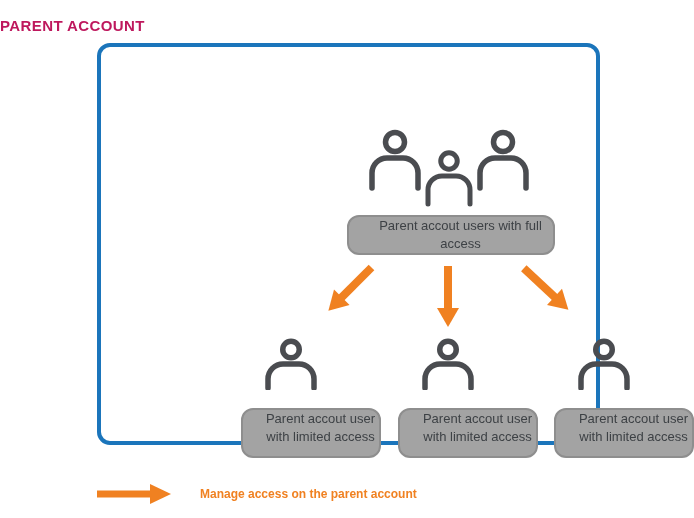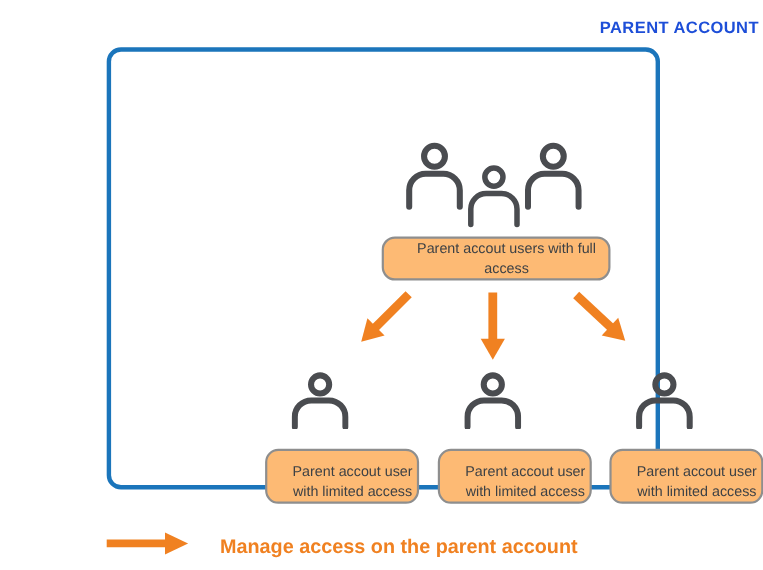--- a/index.html
+++ b/index.html
@@ -10,48 +10,48 @@
   }
   .stage {
     position: relative;
     width: 694px; height: 518px;
     background: #ffffff;
     overflow: hidden;
   }
   .title {
     position: absolute;
     left: 0; top: 17px; width: 690px;
-    text-align: right;
+    text-align: left;
     font-size: 15px;
     font-weight: 700;
     letter-spacing: 0.4px;
-    color: #1d4ed8;
+    color: #be185d;
   }
   .parent-box {
     position: absolute;
     left: 97px; top: 43px;
     width: 503px; height: 402px;
     border: 4px solid #1b75bb;
     border-radius: 13px;
     background: #ffffff;
   }
   .icon-group {
     position: absolute;
     left: 268px; top: 80px;
     width: 160px; height: 82px;
   }
   .pill {
     position: absolute;
     border: 2px solid #8e8e8e;
     border-radius: 12px;
-    background: #fdba74;
+    background: #a3a3a3;
     display: flex;
     flex-direction: column;
     align-items: center;
-    justify-content: flex-end;
+    justify-content: flex-start;
     text-align: center;
     color: #3d4145;
     font-size: 13px;
     line-height: 18px;
     padding-left: 19px;
   }
   .pill-full {
     left: 246px; top: 168px;
     width: 208px; height: 40px;
   }
@@ -71,21 +71,21 @@
   .arrow.a-middle { left: 313px; top: 235px; transform: rotate(90deg); }
   .arrow.a-right  { left: 410px; top: 228px; transform: rotate(43deg); }
   .legend-arrow {
     position: absolute;
     left: 95px; top: 483px;
     width: 78px; height: 22px;
   }
   .legend-text {
     position: absolute;
     left: 200px; top: 487px;
-    font-size: 18px;
+    font-size: 12px;
     font-weight: 700;
     color: #f08121;
   }
 </style>
 </head>
 <body>
 
 <div class="stage">
 
   <div class="title">PARENT ACCOUNT</div>

